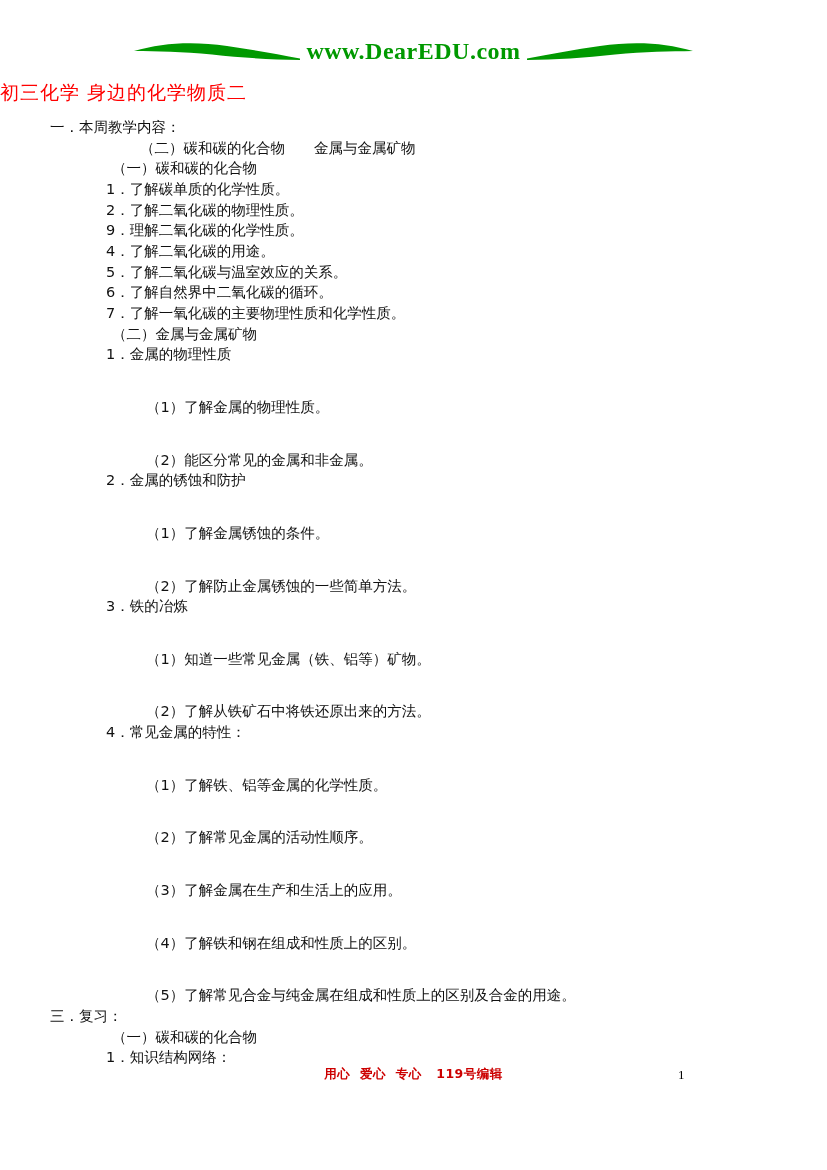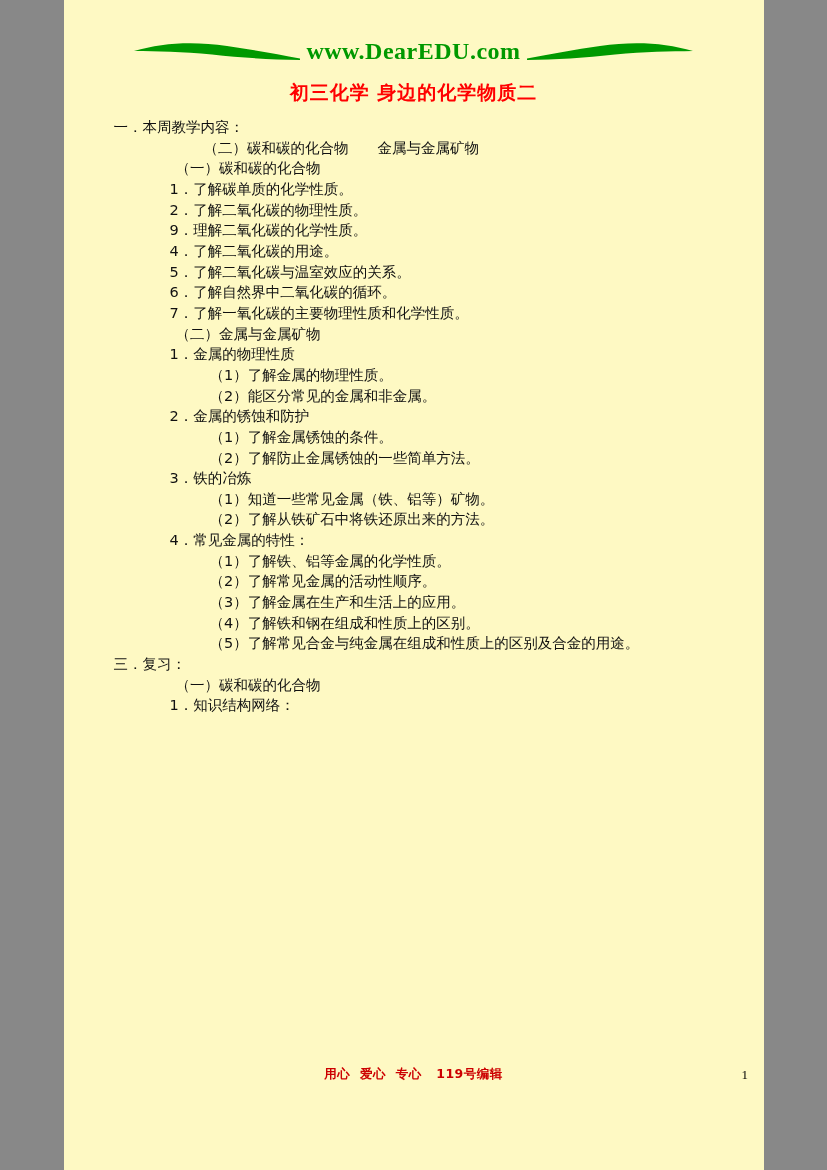--- a/index.html
+++ b/index.html
@@ -1,55 +1,55 @@
 <!DOCTYPE html>
 <html><head>
 <meta charset="utf-8">
 <style>
   html,body{margin:0;padding:0;background:#888;}
   .page{
     position:relative;
-    width:700px;height:1170px;
+    width:827px;height:1170px;
     margin:0 auto;
-    background:#fef9c3;
+    background:#ffffff;
     font-family:"DejaVu Sans","Liberation Sans",sans-serif;
     overflow:hidden;
   }
   
   .header{
     position:absolute;top:34px;left:0;right:0;height:34px;
     display:flex;align-items:center;justify-content:center;
   }
   .swoosh{display:block;flex:0 0 auto;}
   .logo{
     font-family:"Liberation Serif","DejaVu Serif",serif;
     font-weight:bold;font-size:24px;line-height:26px;
     color:#009900;
     margin:0 4px;
     letter-spacing:0.5px;
     white-space:nowrap;
   }
   
   .doc-title{
     position:absolute;top:80px;left:0;right:0;
-    margin:0;text-align:center;
-    font-size:19px;font-weight:bold;color:#ff0000;
+    margin:0;
+    font-size:19px;font-weight:normal;color:#ff0000;
     letter-spacing:1px;
   }
   
   .content{
     position:absolute;top:117px;left:0;right:0;
     font-size:14.5px;line-height:20.65px;color:#111111;
   }
   .line{white-space:pre;}
   .in-0  {padding-left:50px;}
   .in-1  {padding-left:140px;}
   .in-sec{padding-left:112px;}
   .in-num{padding-left:106px;}
-  .in-sub{padding-left:146px;}
+  .in-sub{padding-left:146px;margin-top:32px;}
   
   .footer{position:absolute;top:1066px;left:0;right:0;height:18px;}
   .slogan{
     position:absolute;left:0;right:0;text-align:center;
     font-size:12.5px;font-weight:bold;color:#cc0000;
     letter-spacing:0.5px;white-space:pre;
   }
   .pagenum{
     position:absolute;left:678px;top:1px;
     font-size:13px;color:#000000;

